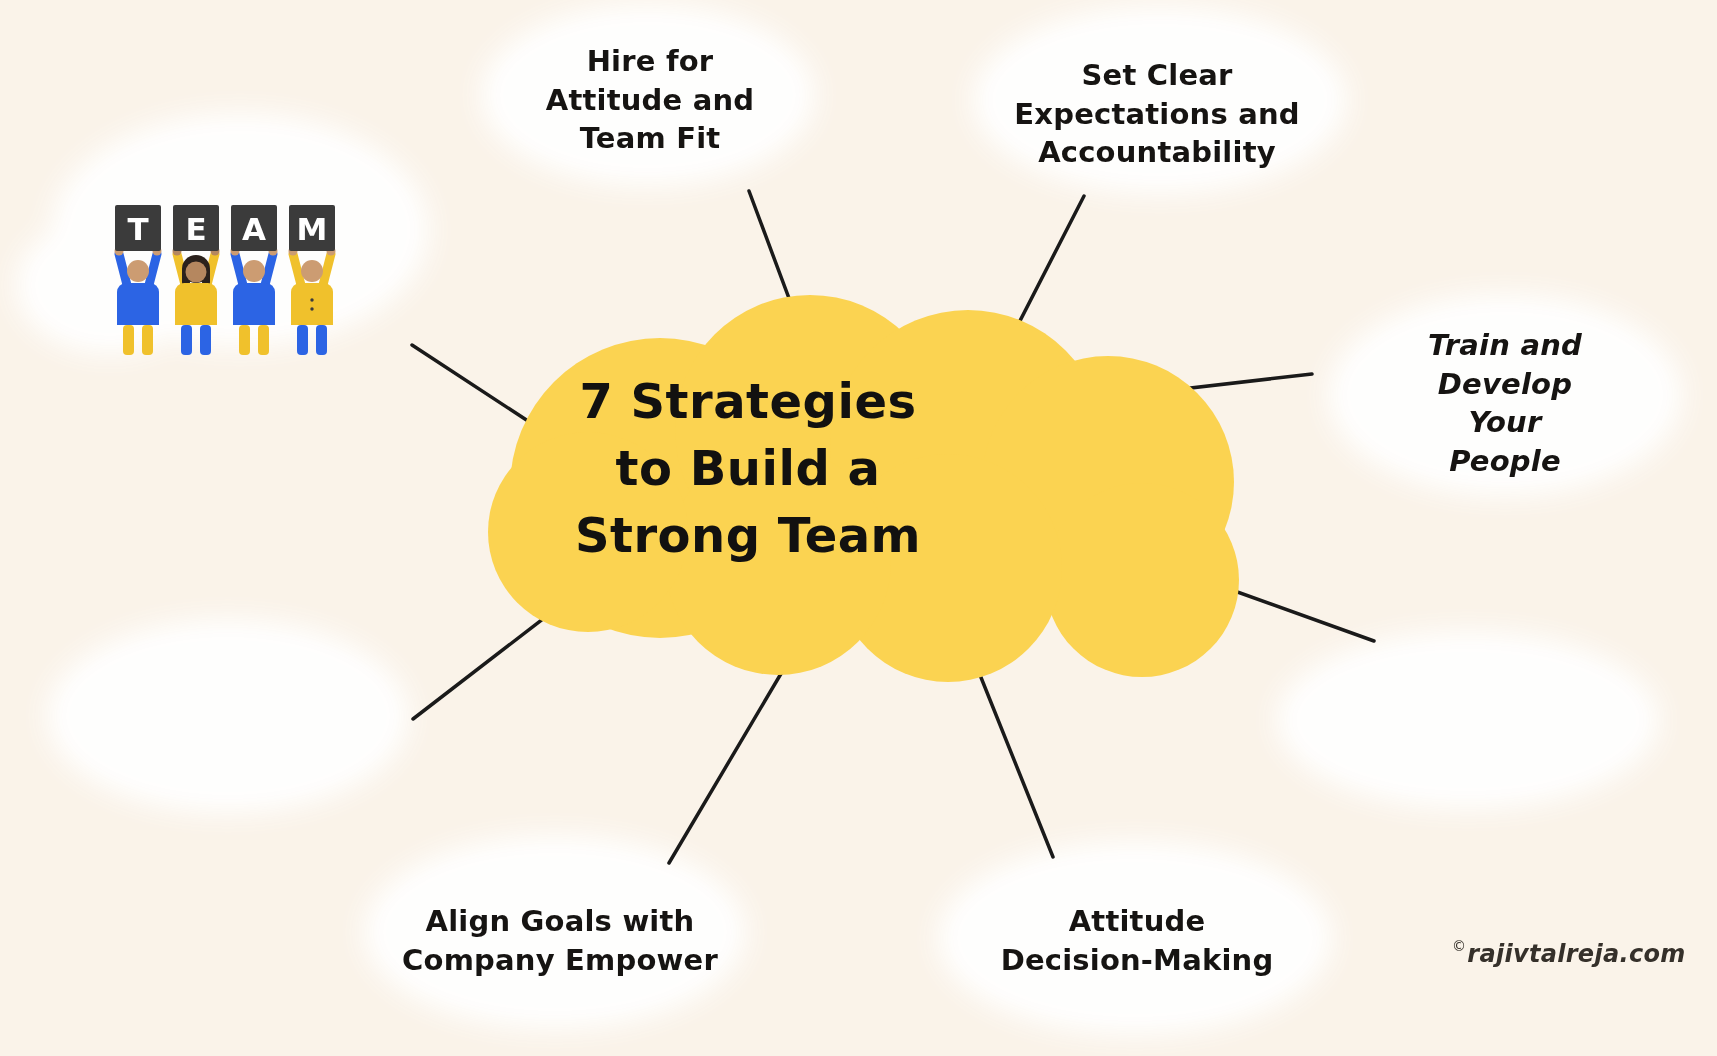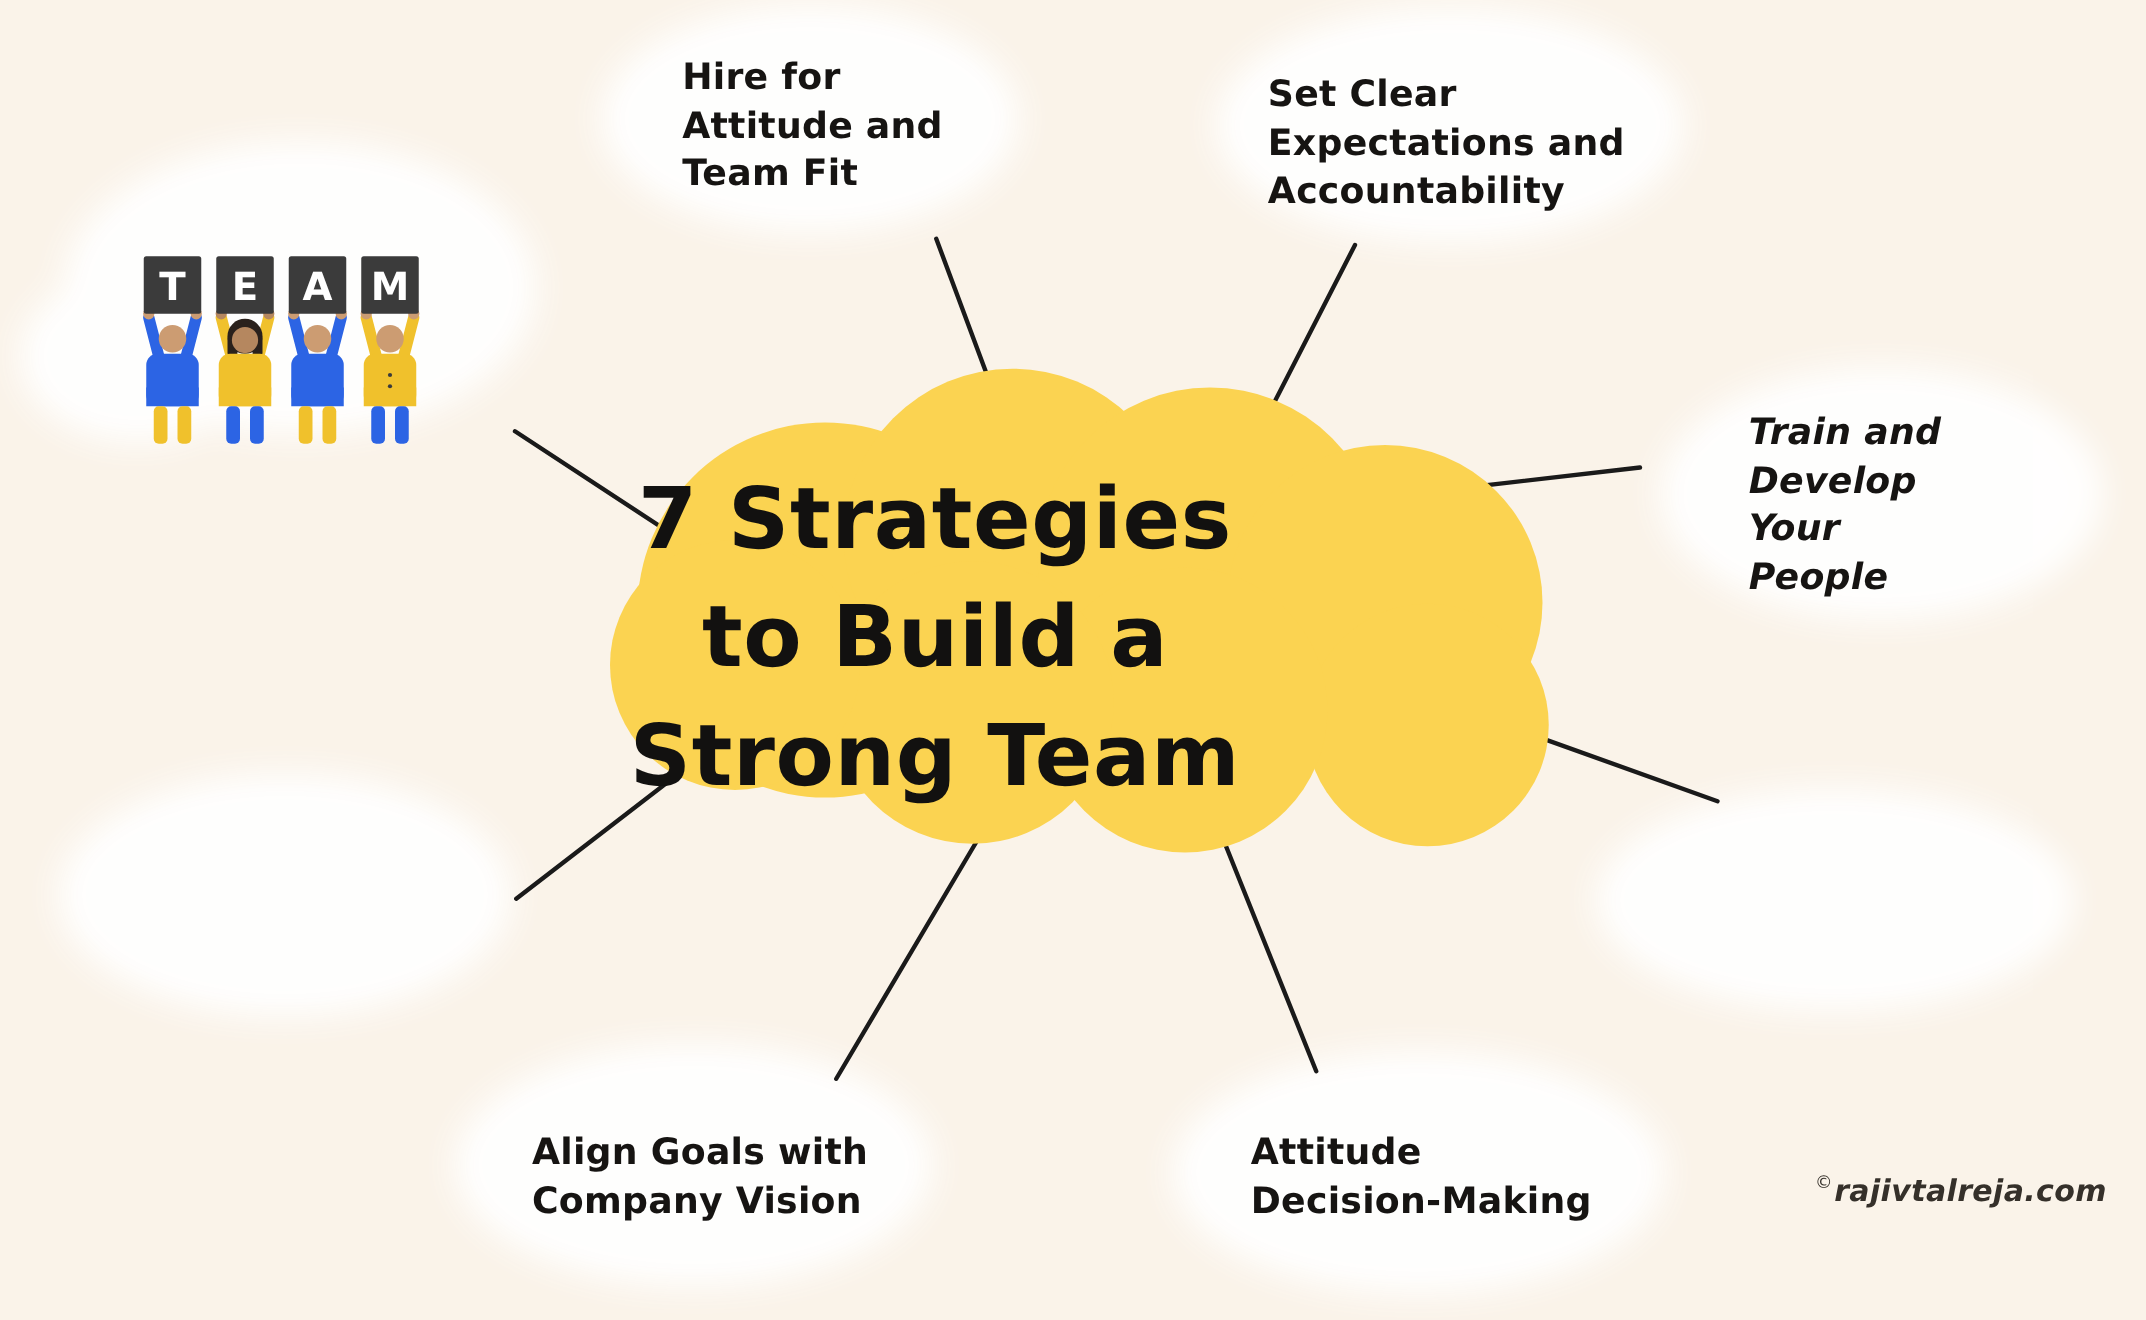--- a/index.html
+++ b/index.html
@@ -8,34 +8,35 @@
     position: relative;
     width: 1717px;
     height: 1056px;
     background: #FAF3E9;
     overflow: hidden;
   }
   .stage svg { position:absolute; left:0; top:0; }
   .label {
     position: absolute;
     transform: translateX(-50%);
+    text-align: center;
     white-space: pre-line;
     font-weight: 700;
     font-size: 29px;
     line-height: 1.33;
     color: #161412;
     letter-spacing: 0.2px;
   }
   .cloud-title {
     position: absolute;
     transform: translateX(-50%);
     text-align: center;
     white-space: pre-line;
     font-weight: 800;
-    font-size: 68px;
+    font-size: 48px;
     line-height: 1.4;
     color: #121110;
     letter-spacing: 0.5px;
   }
   .watermark {
     position: absolute;
     color: #35302A;
     font-weight: 700;
     font-size: 24px;
     letter-spacing: 0.3px;
@@ -177,20 +178,20 @@
 
   <div class="label" style="left:1505px; top:326px;font-style:italic;">Train and
 Develop Your
 People</div>
 
 
   <div class="label" style="left:1137px; top:902px;">Attitude
 Decision-Making</div>
 
   <div class="label" style="left:560px; top:902px;">Align Goals with
-Company Vision</div>
+Company Empower</div>
 
 
   <div class="watermark" style="left:1452px; top:938px;font-style:italic;">
     <span class="wm-c">©</span><span>rajivtalreja.com</span>
   </div>
 
 </div>
 
 </body></html>

